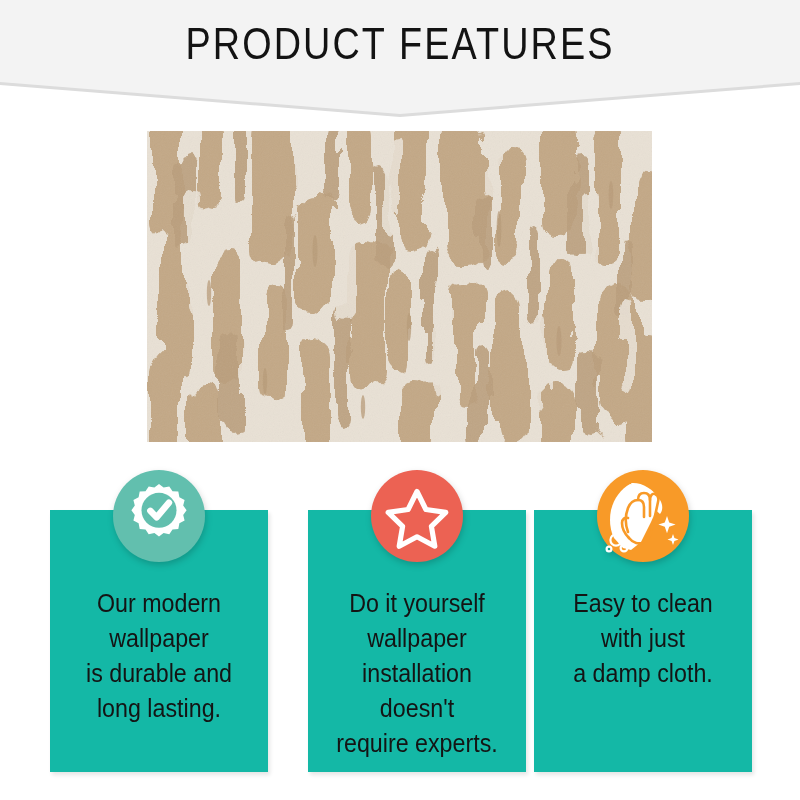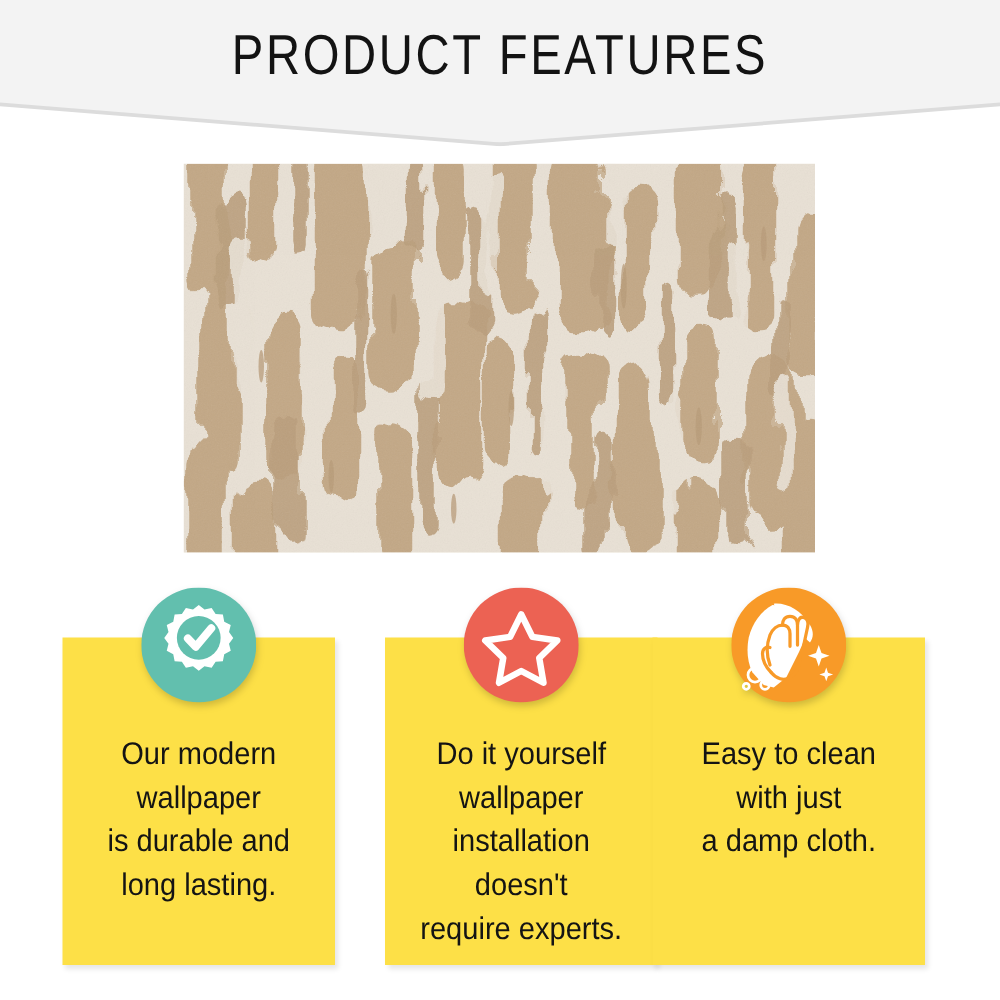--- a/index.html
+++ b/index.html
@@ -65,27 +65,27 @@
     overflow: hidden;
     background: #e9e1d5;
   }
   #product-image svg { display: block; }
 
   
   .feature-card {
     position: absolute;
     top: 510px;
     width: 218px;
-    background: #fde047;
+    background: #14b8a6;
     box-shadow: 2px 3px 4px rgba(0,0,0,0.10);
     box-sizing: border-box;
   }
   #feature-card-0 { left: 50px;  height: 262px; }
   #feature-card-1 { left: 308px; height: 262px; }
-  #feature-card-2 { left: 522px; height: 262px; }
+  #feature-card-2 { left: 534px; height: 262px; }
 
   .feature-text {
     position: absolute;
     left: 0;
     right: 0;
     top: 76px;
     padding: 0 6px;
     text-align: center;
     font-family: "Liberation Sans Narrow", "Liberation Sans", sans-serif;
     font-size: 25px;

